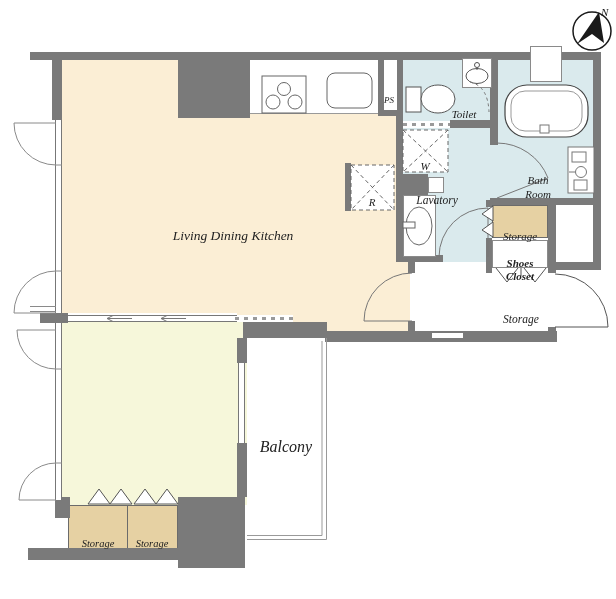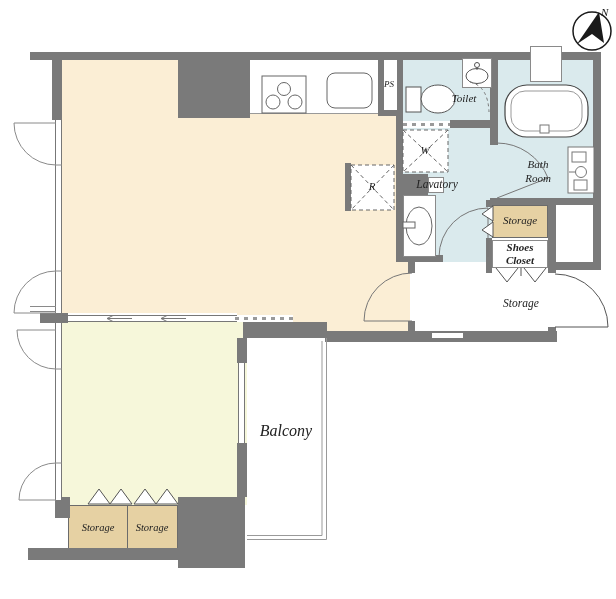--- a/index.html
+++ b/index.html
@@ -7,21 +7,21 @@
          font-family:"Liberation Serif","DejaVu Serif",serif;}
   .wall{position:absolute;background:var(--wall,#7a7a7a);}
   .fill{position:absolute;}
   .win{position:absolute;background:#fff;border-left:1px solid #777;border-right:1px solid #777;box-sizing:border-box;}
   .box{position:absolute;background:#fff;border:1px solid #8a8a8a;box-sizing:border-box;}
   .tan{position:absolute;background:var(--storage-fill,#e6d1a3);border:1px solid #6b6b6b;box-sizing:border-box;}
   .hatch{position:absolute;background-color:#fff;
          background-image:repeating-linear-gradient(90deg,#9a9a9a 0 4px,rgba(0,0,0,0) 4px 9px);
          background-size:100% 3px;background-position:center;background-repeat:no-repeat;}
   .room-label{position:absolute;transform:translate(-50%,-50%);font-style:italic;
-              color:var(--text,#222);text-align:center;white-space:nowrap;line-height:1.25;}
+              color:var(--text,#222);text-align:center;white-space:nowrap;line-height:1.25;margin-top:16px;}
   .room-label .sub{display:block;}
   .wrap{white-space:normal;}
   svg.overlay{position:absolute;left:0;top:0;pointer-events:none;}
 </style>
 </head>
 <body>
 
 <div id="stage">
 
   <div class="fill" style="left:56px;top:56px;width:354px;height:282px;background:var(--ldk-fill,#fbeed5);"></div>
@@ -196,20 +196,21 @@
     </g>
 
     <g>
       <circle cx="592" cy="31" r="19" fill="#fff" stroke="#1a1a1a" stroke-width="1.5"></circle>
       <polygon points="599,12 577,44 592,34 604,43" fill="#1a1a1a"></polygon>
       <text x="601" y="16" font-size="11" font-style="italic" fill="#1a1a1a" font-family="Liberation Serif, DejaVu Serif, serif">N</text>
     </g>
   </svg>
 
   <div class="room-label" style="left:233px;top:220px;font-size:13.5px;">
+    <span class="sub">Living Dining Kitchen</span>
   </div>
   <div class="room-label" style="left:286px;top:431px;font-size:16px;">Balcony</div>
   <div class="room-label" style="left:464px;top:99px;font-size:11px;">Toilet</div>
   <div class="room-label wrap" style="left:538px;top:172px;font-size:11px;width:40px;line-height:1.25;">Bath Room</div>
   <div class="room-label" style="left:437px;top:184px;font-size:11.5px;">Lavatory</div>
   <div class="room-label" style="left:521px;top:303px;font-size:11.5px;">Storage</div>
   <div class="room-label wrap" style="left:520px;top:254px;font-size:11px;width:46px;line-height:1.2;font-weight:bold;">Shoes Closet</div>
   <div class="room-label" style="left:520px;top:221px;font-size:11px;">Storage</div>
   <div class="room-label" style="left:98px;top:528px;font-size:10.5px;">Storage</div>
   <div class="room-label" style="left:152px;top:528px;font-size:10.5px;">Storage</div>

